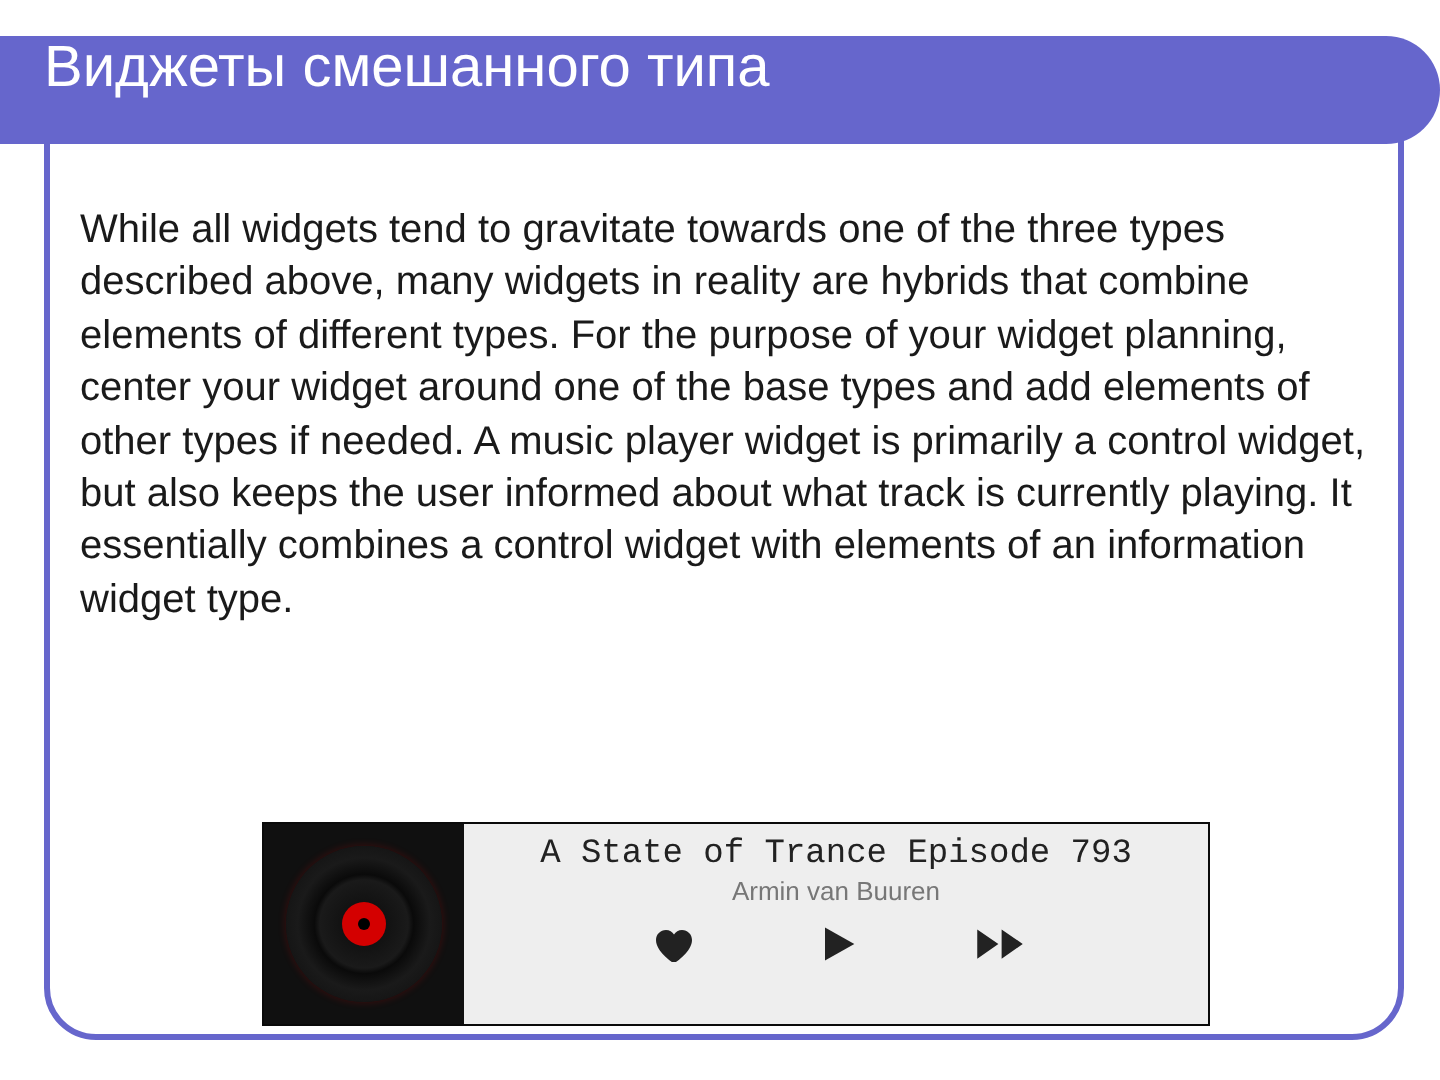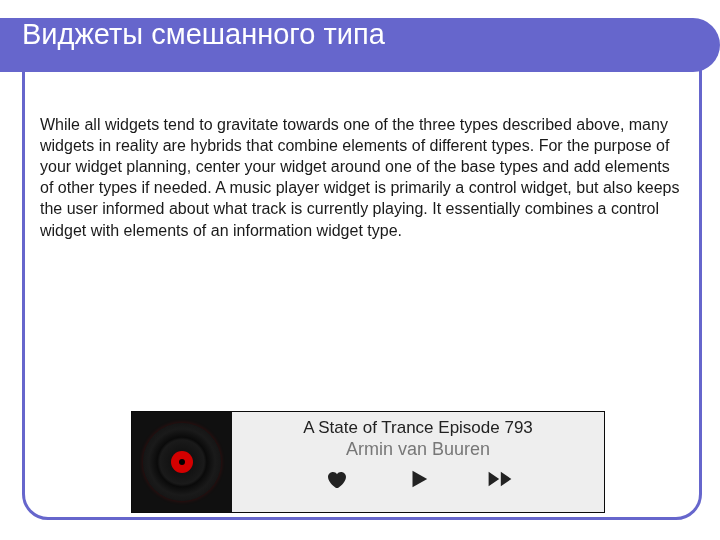--- a/index.html
+++ b/index.html
@@ -38,24 +38,23 @@
     border: 3px solid #6666cc;
     border-radius: 26px;
     padding: 52px 20px 12px 18px;
     z-index: -1;
   }
   .content-text {
     position: absolute;
     top: 102px;
     left: 40px;
     right: 36px;
-    font-size: 16px;
+    font-size: 20px;
     line-height: 1.32;
     color: #1a1a1a;
-    margin-top: 12px;
   }
   .player {
     position: absolute;
     left: 132px;
     bottom: 28px;
     width: 472px;
     height: 100px;
     background: #1e1e1e;
     display: flex;
     box-shadow: 0 0 0 1px #0a0a0a;
@@ -101,23 +100,24 @@
     display: flex;
     flex-direction: column;
     align-items: center;
     padding-top: 6px;
   }
   .track-title {
     font-size: 17px;
     color: #222;
     margin-bottom: 1px;
     white-space: nowrap;
+    font-family: Liberation Mono, monospace;
   }
   .artist {
-    font-size: 18px;
+    font-size: 13px;
     color: #777;
     margin-bottom: 6px;
   }
   .controls {
     display: flex;
     gap: 56px;
     align-items: center;
     justify-content: center;
   }
   .ctrl {

